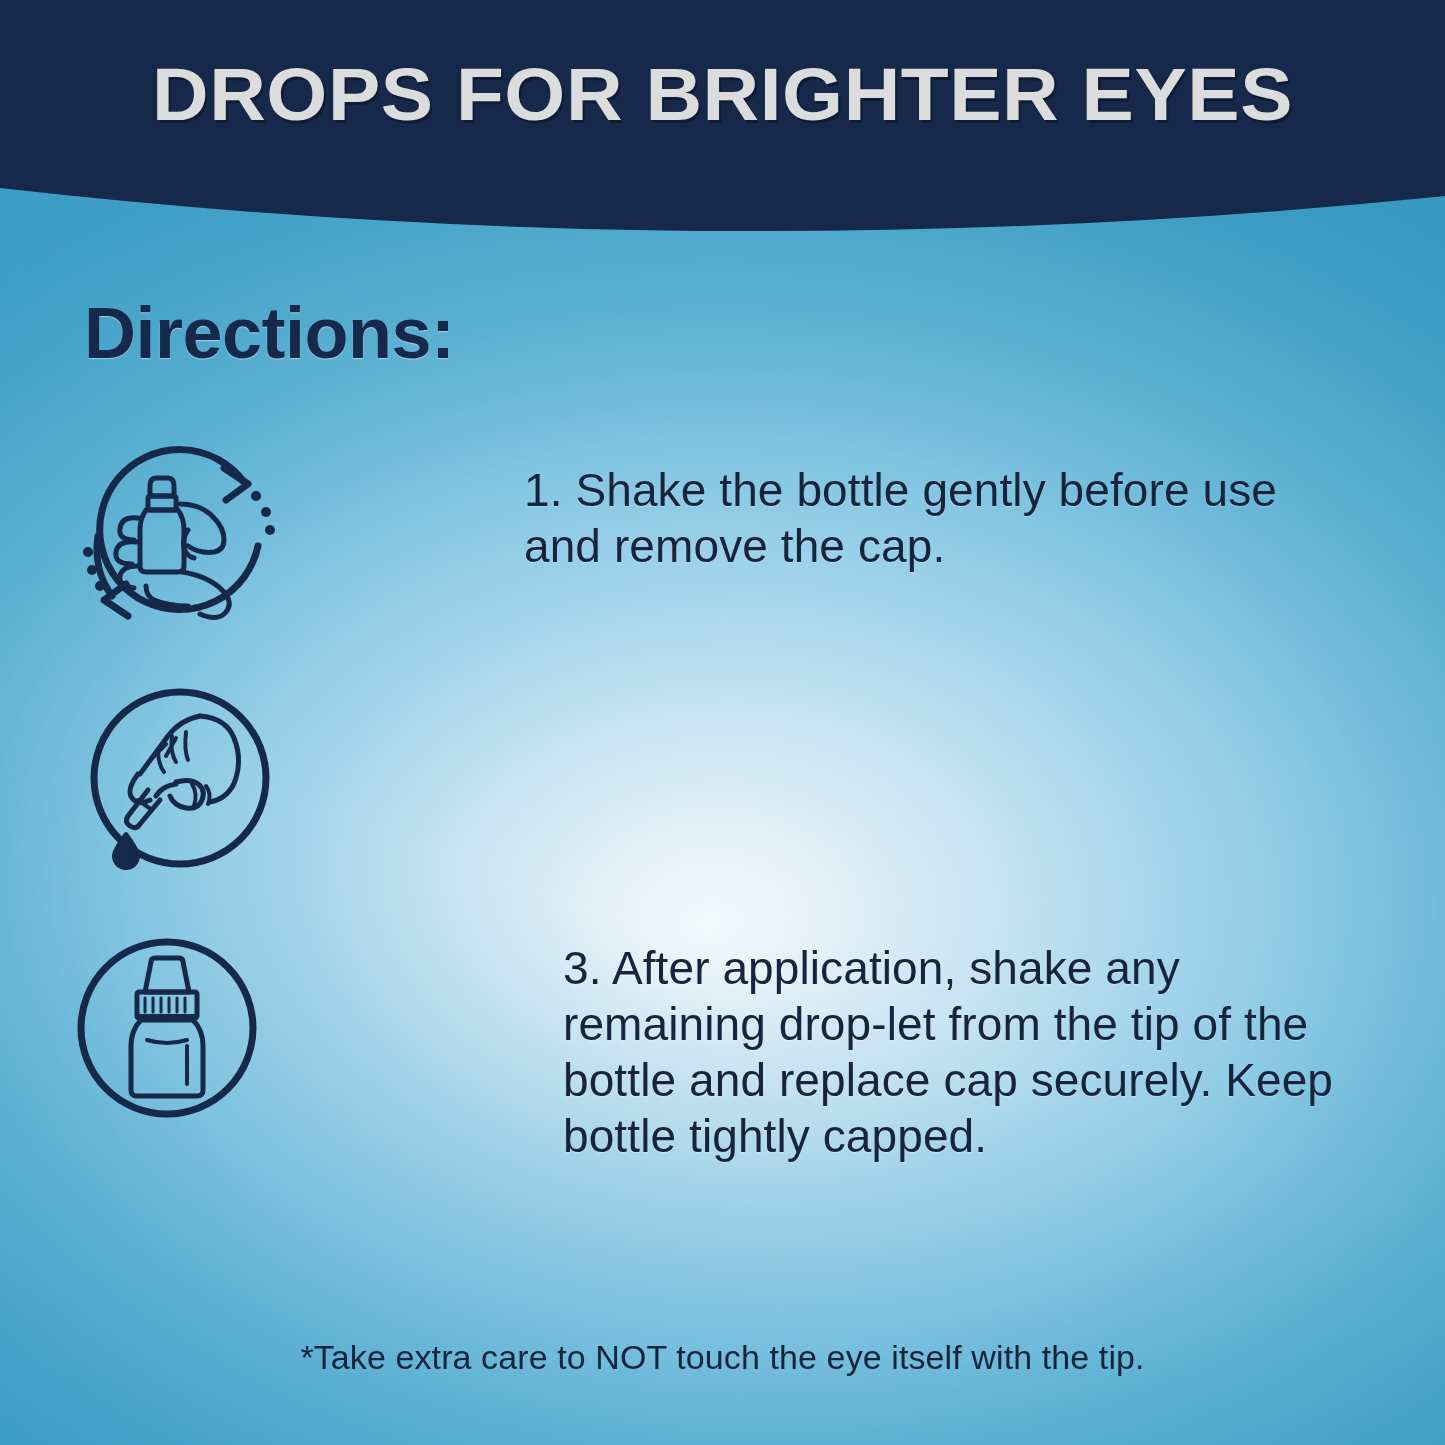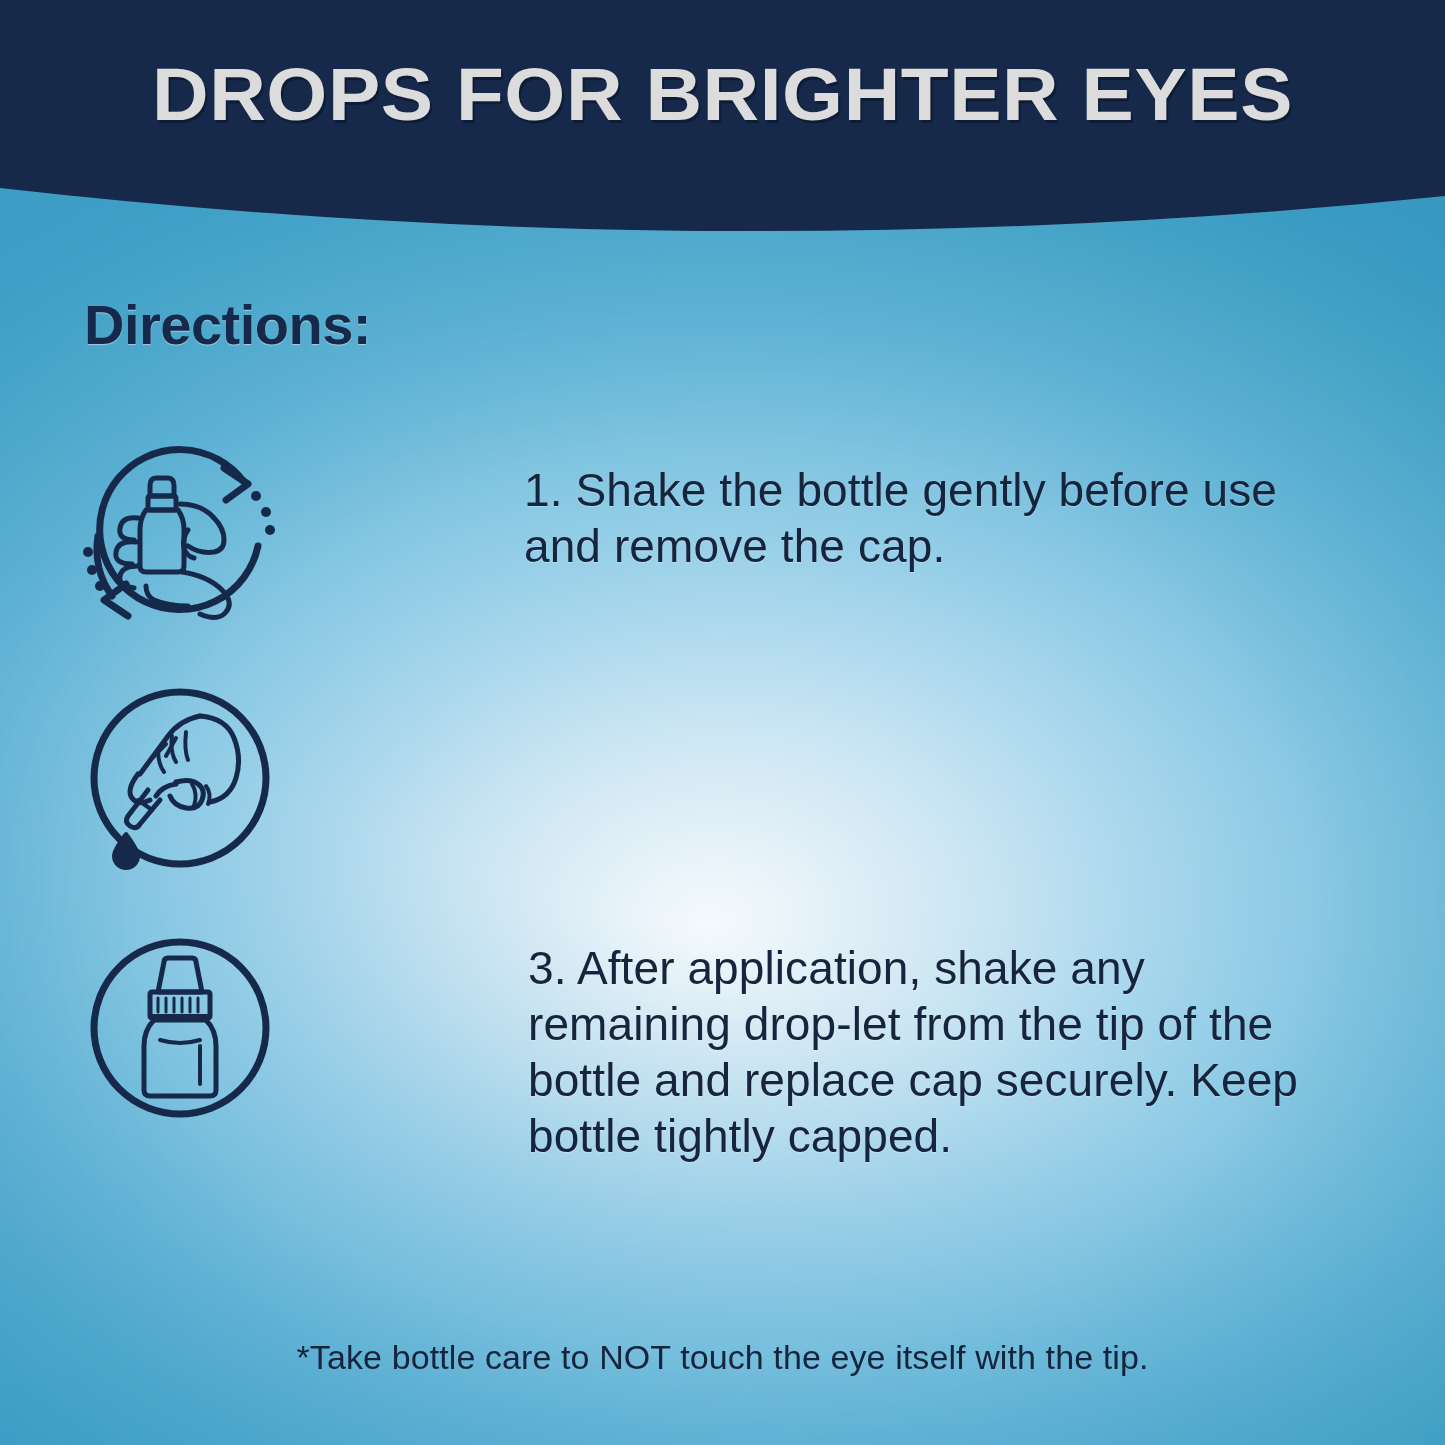--- a/index.html
+++ b/index.html
@@ -76,21 +76,21 @@
     transform:scaleX(1.06);
     text-shadow:2px 3px 0 rgba(10,20,40,0.55);
     white-space:nowrap;
   }
 
   
   .directions {
     position:absolute;
     left:84px;
     top:292px;
-    font-size:56px;
+    font-size:72px;
     font-weight:bold;
     color:#16294a;
     letter-spacing:-0.5px;
     z-index:6;
     text-shadow:0 1px 1px rgba(255,255,255,0.45);
   }
 
   
   .steps { position:absolute; inset:0; z-index:6; }
   .step { position:absolute; display:flex; align-items:flex-start; }
@@ -102,21 +102,21 @@
     font-family:"Liberation Sans", sans-serif;
     font-weight:normal;
     letter-spacing:0.1px;
     text-shadow:0 1px 1px rgba(255,255,255,0.3);
   }
 
   #step-1 { left:76px; top:438px; }
   #step-1 .step-text { width:1040px; padding-left:248px; padding-top:24px; }
   #step-2 { left:80px; top:678px; }
   #step-2 .step-text { width:1060px; padding-left:248px; padding-top:24px; }
-  #step-3 { left:80px; top:928px; }
+  #step-3 { left:67px; top:928px;gap:48px; }
   #step-3 .step-text { width:1060px; padding-left:248px; padding-top:12px; }
 
   
   .footnote {
     position:absolute;
     left:0; right:0;
     top:1338px;
     text-align:center;
     font-size:34px;
     color:#16243d;
@@ -361,15 +361,15 @@
 
           <path d="M80,112 q20,6 40,0" stroke-width="4"></path>
           <line x1="120" y1="118" x2="120" y2="156" stroke-width="4"></line>
         </g>
       </svg>
       <div class="step-text">3. After application, shake any remaining drop-let from the tip of the bottle and replace cap securely. Keep bottle tightly capped.</div>
     </div>
 
   </div>
 
-  <div class="footnote">*Take bottle care to NOT touch the eye itself with the tip.</div>
+  <div class="footnote">*Take extra care to NOT touch the eye itself with the tip.</div>
 
 </div>
 
 </body></html>

